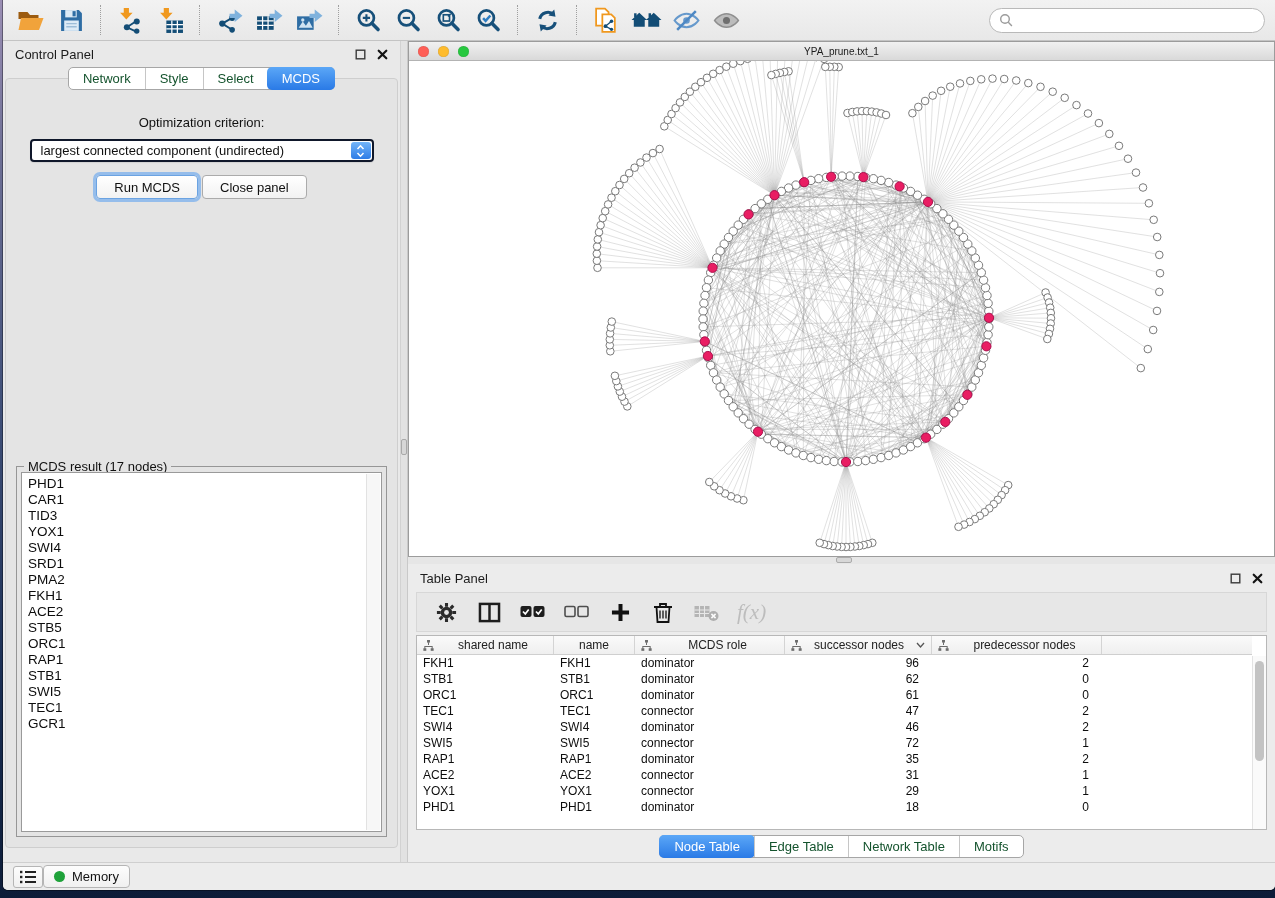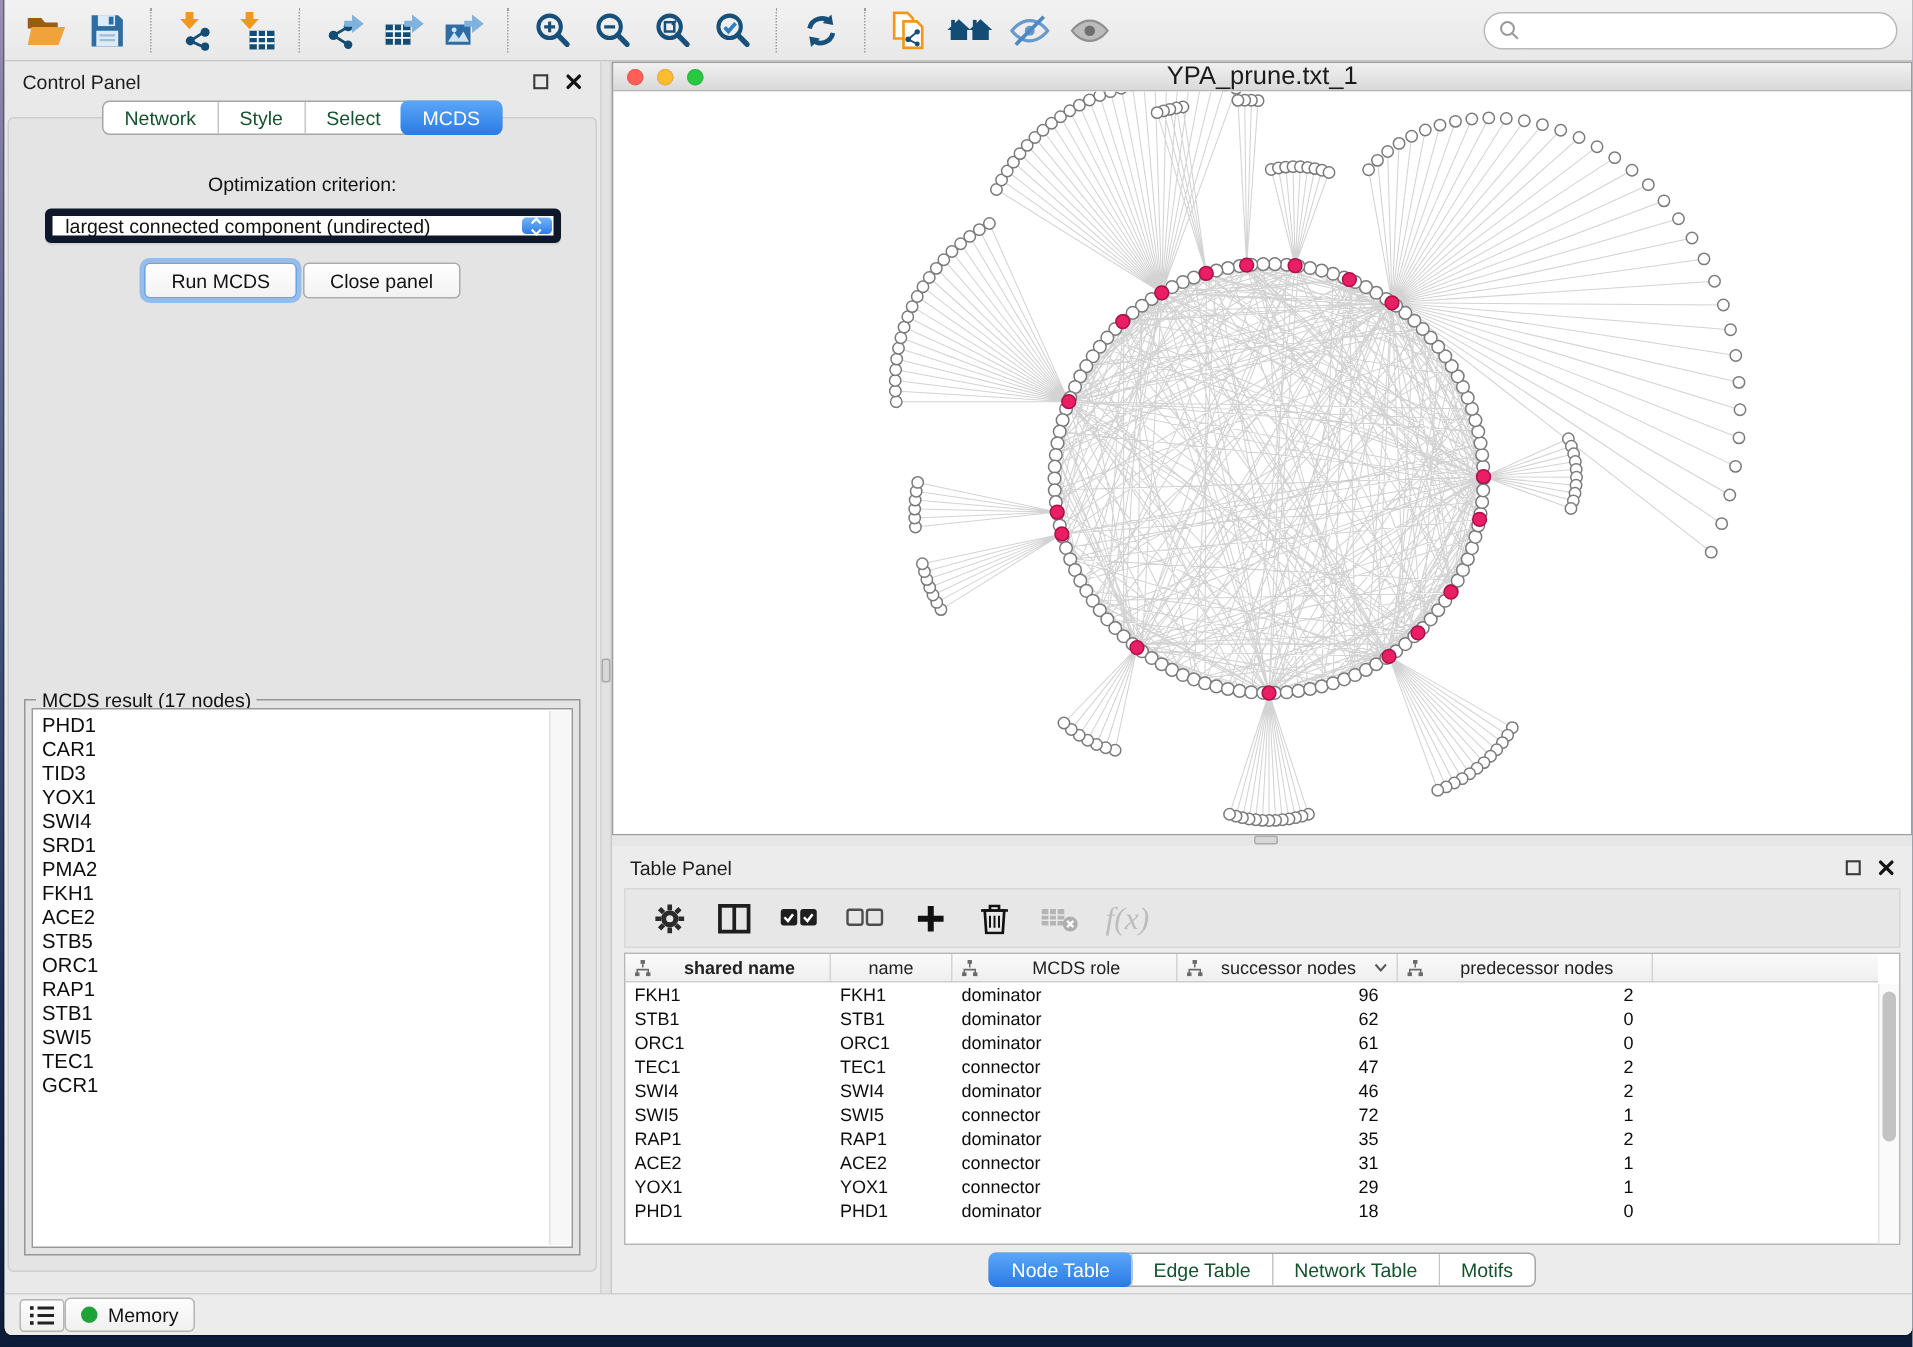--- a/index.html
+++ b/index.html
@@ -44,21 +44,21 @@
   .seg .t:last-child { border-radius:0 4px 4px 0; }
   .seg .t.active { background:linear-gradient(#5ba7f7,#2a7ae6); color:#fff; margin:-1px; padding:4px 15px; border-radius:5px; border-left:none; }
   .cp-body {
     flex:1; margin:-12px 2px 14px; padding:24px 10px 10px;
     background:#e4e4e4; border:1px solid #cecece; border-radius:4px;
     display:flex; flex-direction:column; min-height:0;
   }
   .opt-label { text-align:center; font-size:13px; color:#111; margin-top:12px; }
   .dropdown {
     margin:9px auto 0; width:344px; height:23px; background:#fff;
-    border:5px solid #0f172a; border-radius:4px; position:relative;
+    border:2px solid #0f172a; border-radius:4px; position:relative;
     display:flex; align-items:center; padding:0 26px 0 9px; font-size:13px; color:#111;
     box-shadow:0 1px 1px rgba(0,0,0,.08);
   }
   .dropdown .val { white-space:nowrap; overflow:hidden; }
   .dd-btn { position:absolute; right:1px; top:1px; bottom:1px; width:20px; border-radius:3px;
     background:linear-gradient(#73b5f9,#2e7ce6); display:flex; align-items:center; justify-content:center; }
   .btn-row { display:flex; justify-content:center; gap:4px; margin-top:13px; }
   .btn {
     height:24px; padding:0 17px; font-size:13px; color:#111;
     background:linear-gradient(#ffffff,#f2f2f2); border:1px solid #ababab; border-radius:4px;
@@ -77,21 +77,21 @@
   .v-splitter { width:8px; flex:0 0 8px; background:#e2e2e2; border-left:1px solid #d2d2d2; border-right:1px solid #c9c9c9; position:relative; }
   .v-splitter .grip { position:absolute; top:398px; left:0; width:6px; height:16px; background:#d7d7d7; border:1px solid #a9a9a9; border-radius:2px; }
   .h-splitter { height:7px; flex:0 0 7px; background:#e6e6e6; position:relative; }
   .h-splitter .grip { position:absolute; left:428px; top:0; width:16px; height:6px; background:#d7d7d7; border:1px solid #ababab; border-radius:2px; }
   
   .right-stack { flex:1; display:flex; flex-direction:column; min-width:0; }
   .network-frame { flex:0 0 516px; display:flex; flex-direction:column; border:1px solid #9c9c9c; background:#fff; min-width:0; }
   .frame-titlebar {
     height:19px; flex:0 0 19px; background:linear-gradient(#f1f1f1,#d9d9d9);
     border-bottom:1px solid #b3b3b3; position:relative;
-    display:flex; align-items:center; justify-content:center; font-size:17px; color:#1b1b1b;
+    display:flex; align-items:center; justify-content:center; font-size:10px; color:#1b1b1b;
   }
   .traffic { position:absolute; left:9px; top:4px; display:flex; gap:9px; }
   .traffic .dot { width:11px; height:11px; border-radius:50%; box-shadow:inset 0 0 1px rgba(0,0,0,.35); }
   .net-canvas { flex:1; background:#ffffff; position:relative; overflow:hidden; }
   .net-canvas svg { position:absolute; inset:0; }
   
   .table-panel { flex:1; display:flex; flex-direction:column; background:#ececec; min-height:0; }
   .tp-header { height:24px; flex:0 0 24px; display:flex; align-items:center; justify-content:space-between; padding:4px 12px 0; font-size:13px; color:#1c1c1c; }
   .tp-toolbar {
     margin:4px 8px 0; height:40px; flex:0 0 40px; background:#e7e7e7;
@@ -729,21 +729,21 @@
                 <circle cx="20" cy="14" r="5" fill="#a0a0a0"></circle>
                 <path d="M17.9 11.9l4.2 4.2M22.1 11.9l-4.2 4.2" stroke="#fff" stroke-width="1.6"></path>
               </svg>
             </span>
             <span class="tool icon disabled">
               <span class="fx">f(x)</span>
             </span>
           </div>
         <div class="tbl-wrap">
           <div class="tbl-header" id="tbl-header">
-              <div class="th" style="width: 137px; flex: 0 0 137px; font-weight: bold;">
+              <div class="th" style="width: 137px; flex: 0 0 137px;">
                 <span class="icon">
                   <svg width="11" height="11" viewBox="0 0 12 12">
                     <path d="M6 2.5v3M2 9.5V7h8v2.5" fill="none" stroke="#6b6b6b" stroke-width="1.1"></path>
                     <rect x="4.4" y="0" width="3.2" height="2.8" fill="#6b6b6b"></rect>
                     <rect x="0.4" y="9" width="3.2" height="2.8" fill="#6b6b6b"></rect>
                     <rect x="8.4" y="9" width="3.2" height="2.8" fill="#6b6b6b"></rect>
                   </svg>
                 </span>
                 <span class="lbl">shared name</span>
               </div>

